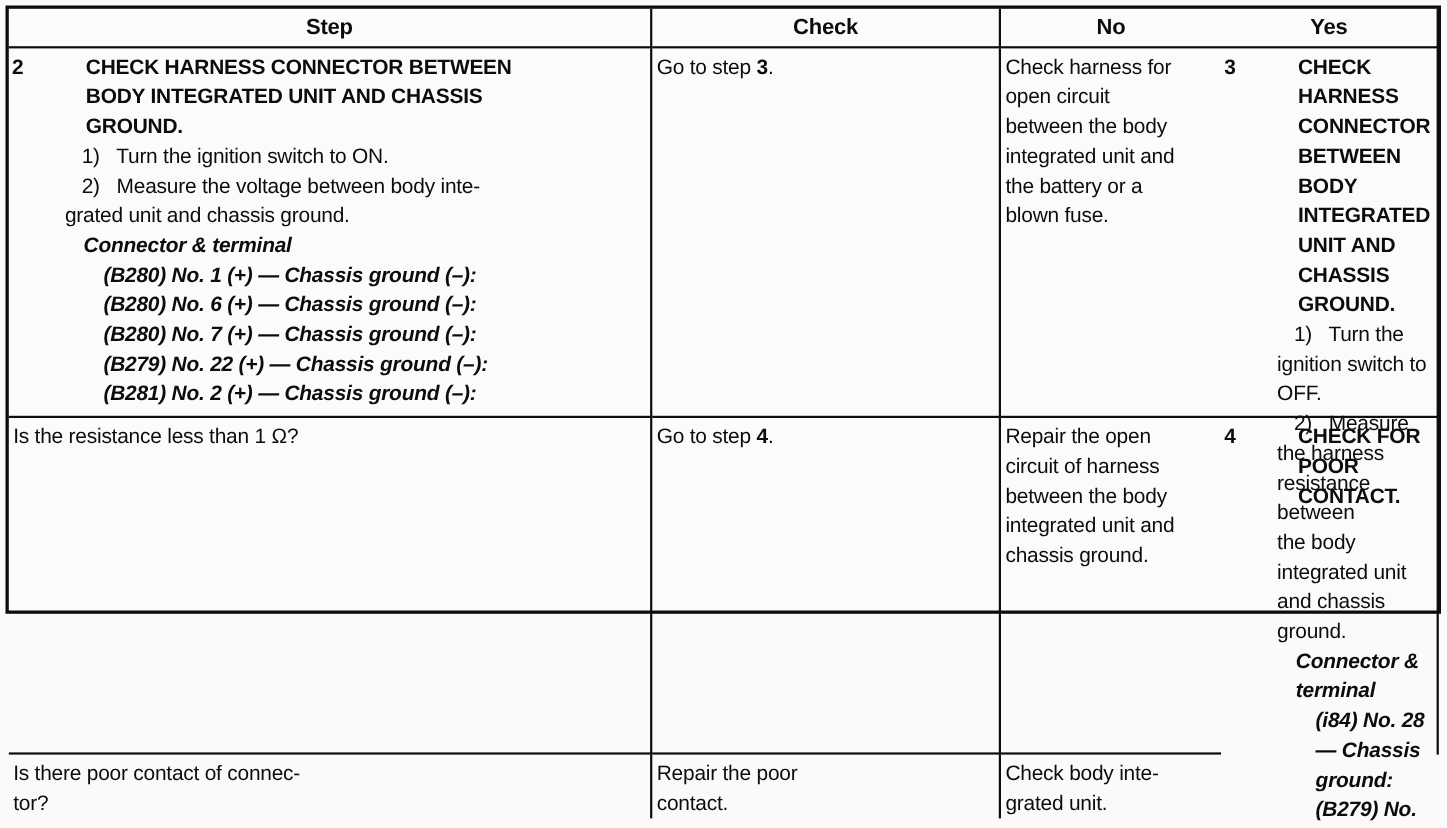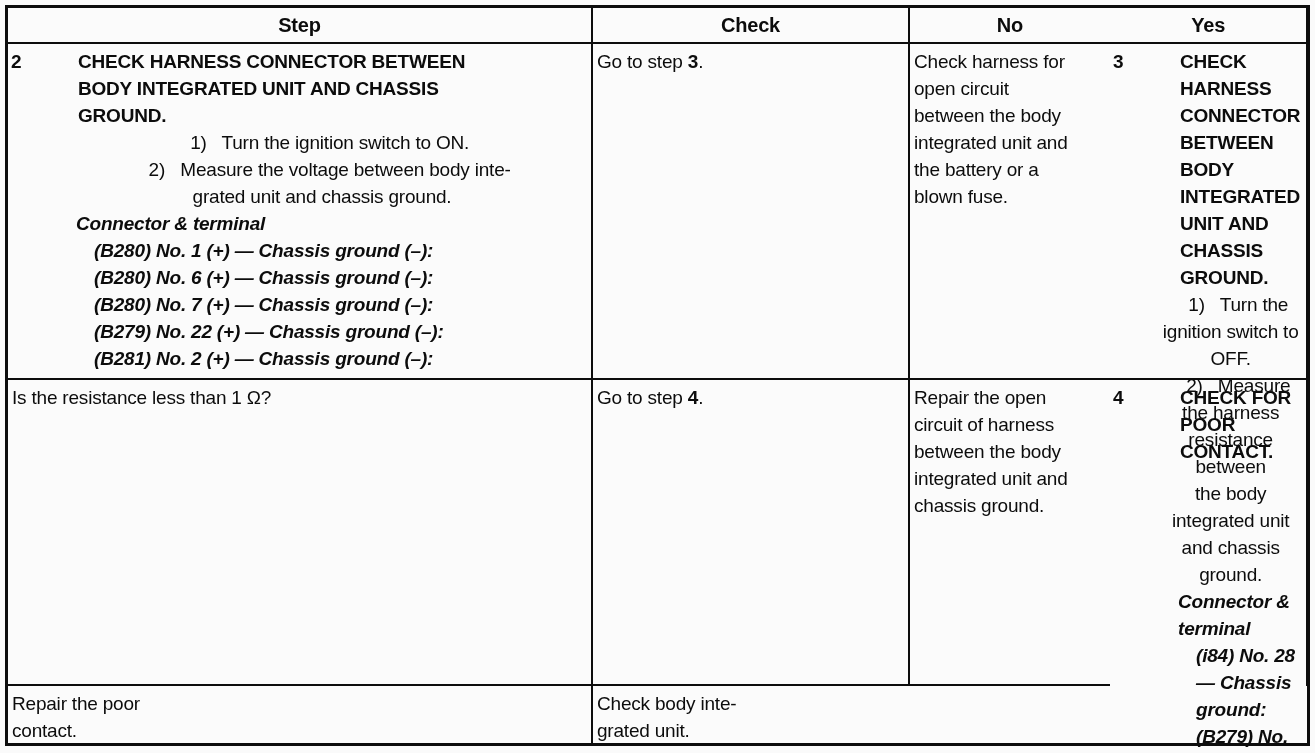--- a/index.html
+++ b/index.html
@@ -6,21 +6,21 @@
   body{
     width:1315px;height:753px;
     background:#fafafa;
     font-family:"Liberation Sans",sans-serif;
     color:#0c0c0c;
     position:relative;
     overflow:hidden;
   }
   .dtable{
     position:absolute;left:5px;top:5px;
-    width:1305px;height:741px;
+    width:1305px;height:553px;
     box-sizing:border-box;
     border:3px solid #0d0d0d;
     background:#fbfbfb;
     display:grid;
     grid-template-columns:585px 317px 200px 1fr;
     grid-template-rows:36px 336px 306px 1fr;
   }
   .cell{
     box-sizing:border-box;
     border-right:2px solid #0d0d0d;
@@ -46,21 +46,21 @@
   .step-no{
     position:absolute;left:3px;top:4px;
     font-weight:bold;
   }
   .step-text{margin-left:48px;margin-right:6px;}
   .step-title{
     font-weight:bold;
     white-space:pre-wrap;
     padding-left:19px;
   }
-  .step-body{white-space:pre-wrap;text-align:center;}
+  .step-body{white-space:pre-wrap;}
   .conn-label{
     font-weight:bold;font-style:italic;
     white-space:pre-wrap;
     padding-left:17px;
   }
   .conn-lines{
     font-weight:bold;font-style:italic;
     white-space:pre-wrap;
     padding-left:35px;
   }
@@ -124,18 +124,20 @@
 between the body
 integrated unit and
 chassis ground.</div>
 
   <div class="cell step-cell row-last">
     <div class="step-no">4</div>
     <div class="step-text">
       <div class="step-title">CHECK FOR POOR CONTACT.</div>
     </div>
   </div>
+  <div class="cell tcell row-last">Is there poor contact of connec-
+tor?</div>
   <div class="cell tcell row-last"><span>Repair the poor
 contact.</span><span class="b"></span><span></span></div>
   <div class="cell tcell col-last row-last">Check body inte-
 grated unit.</div>
 
 </div>
 
 </body></html>

